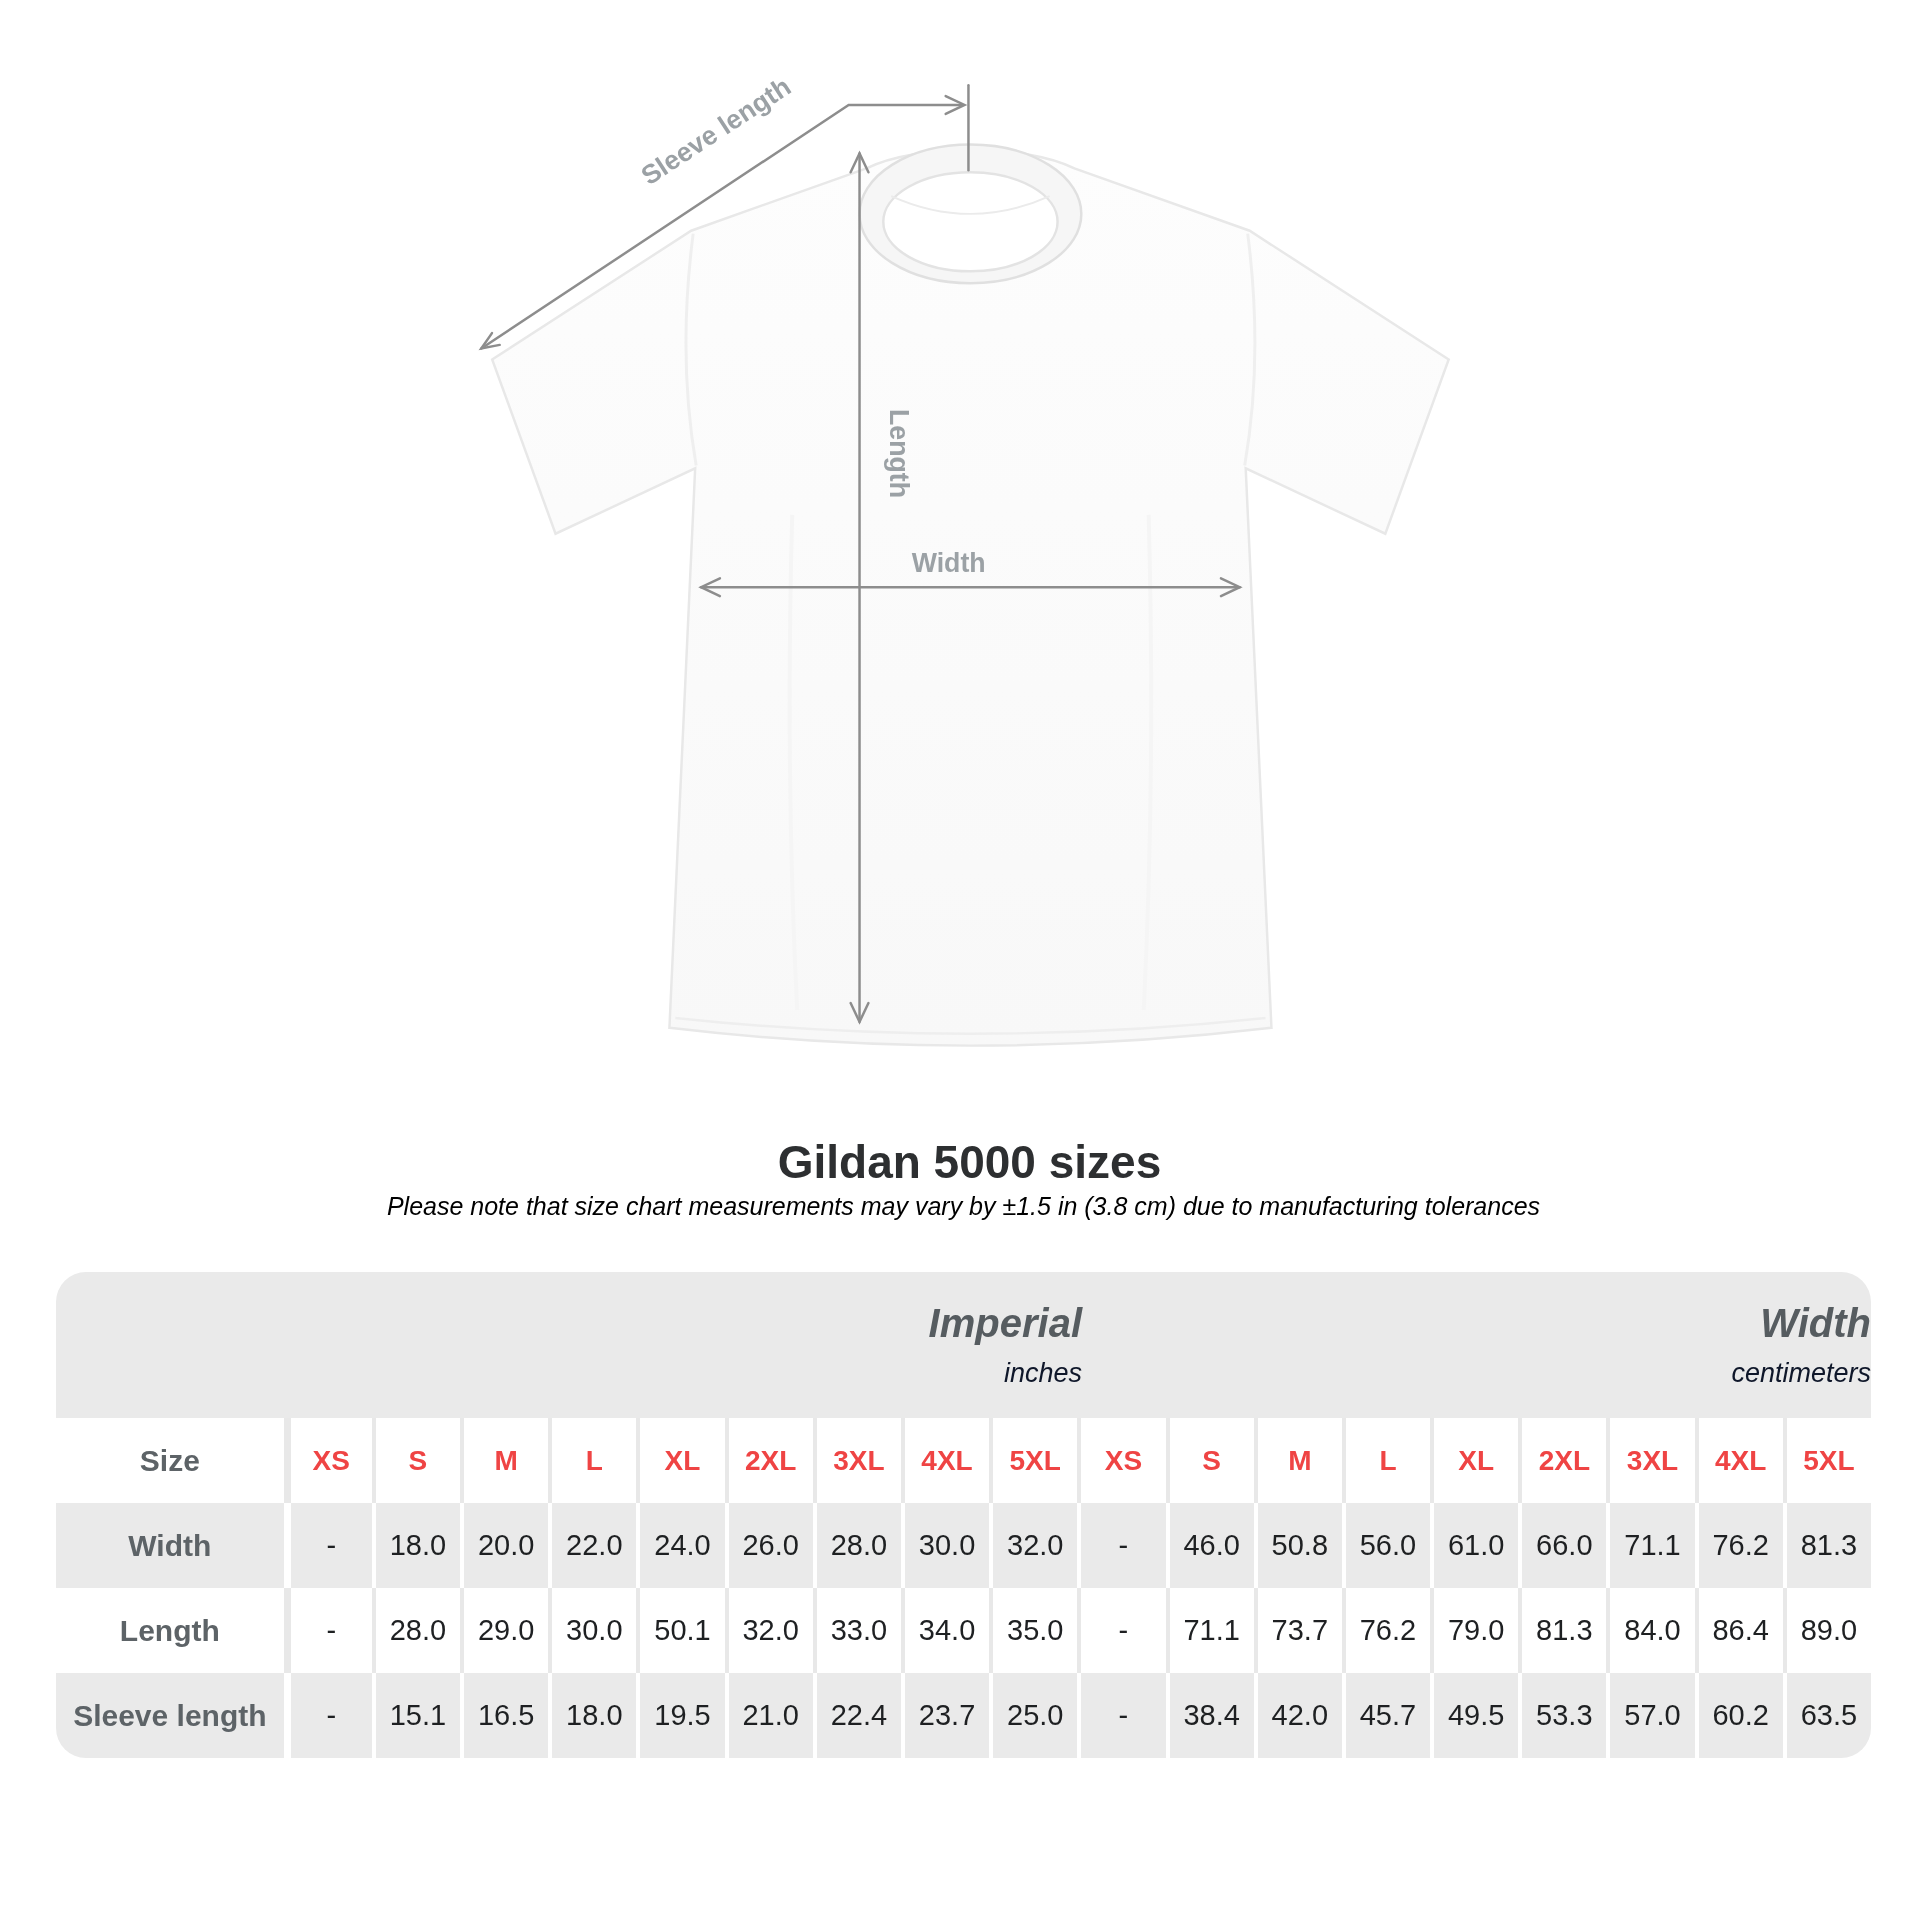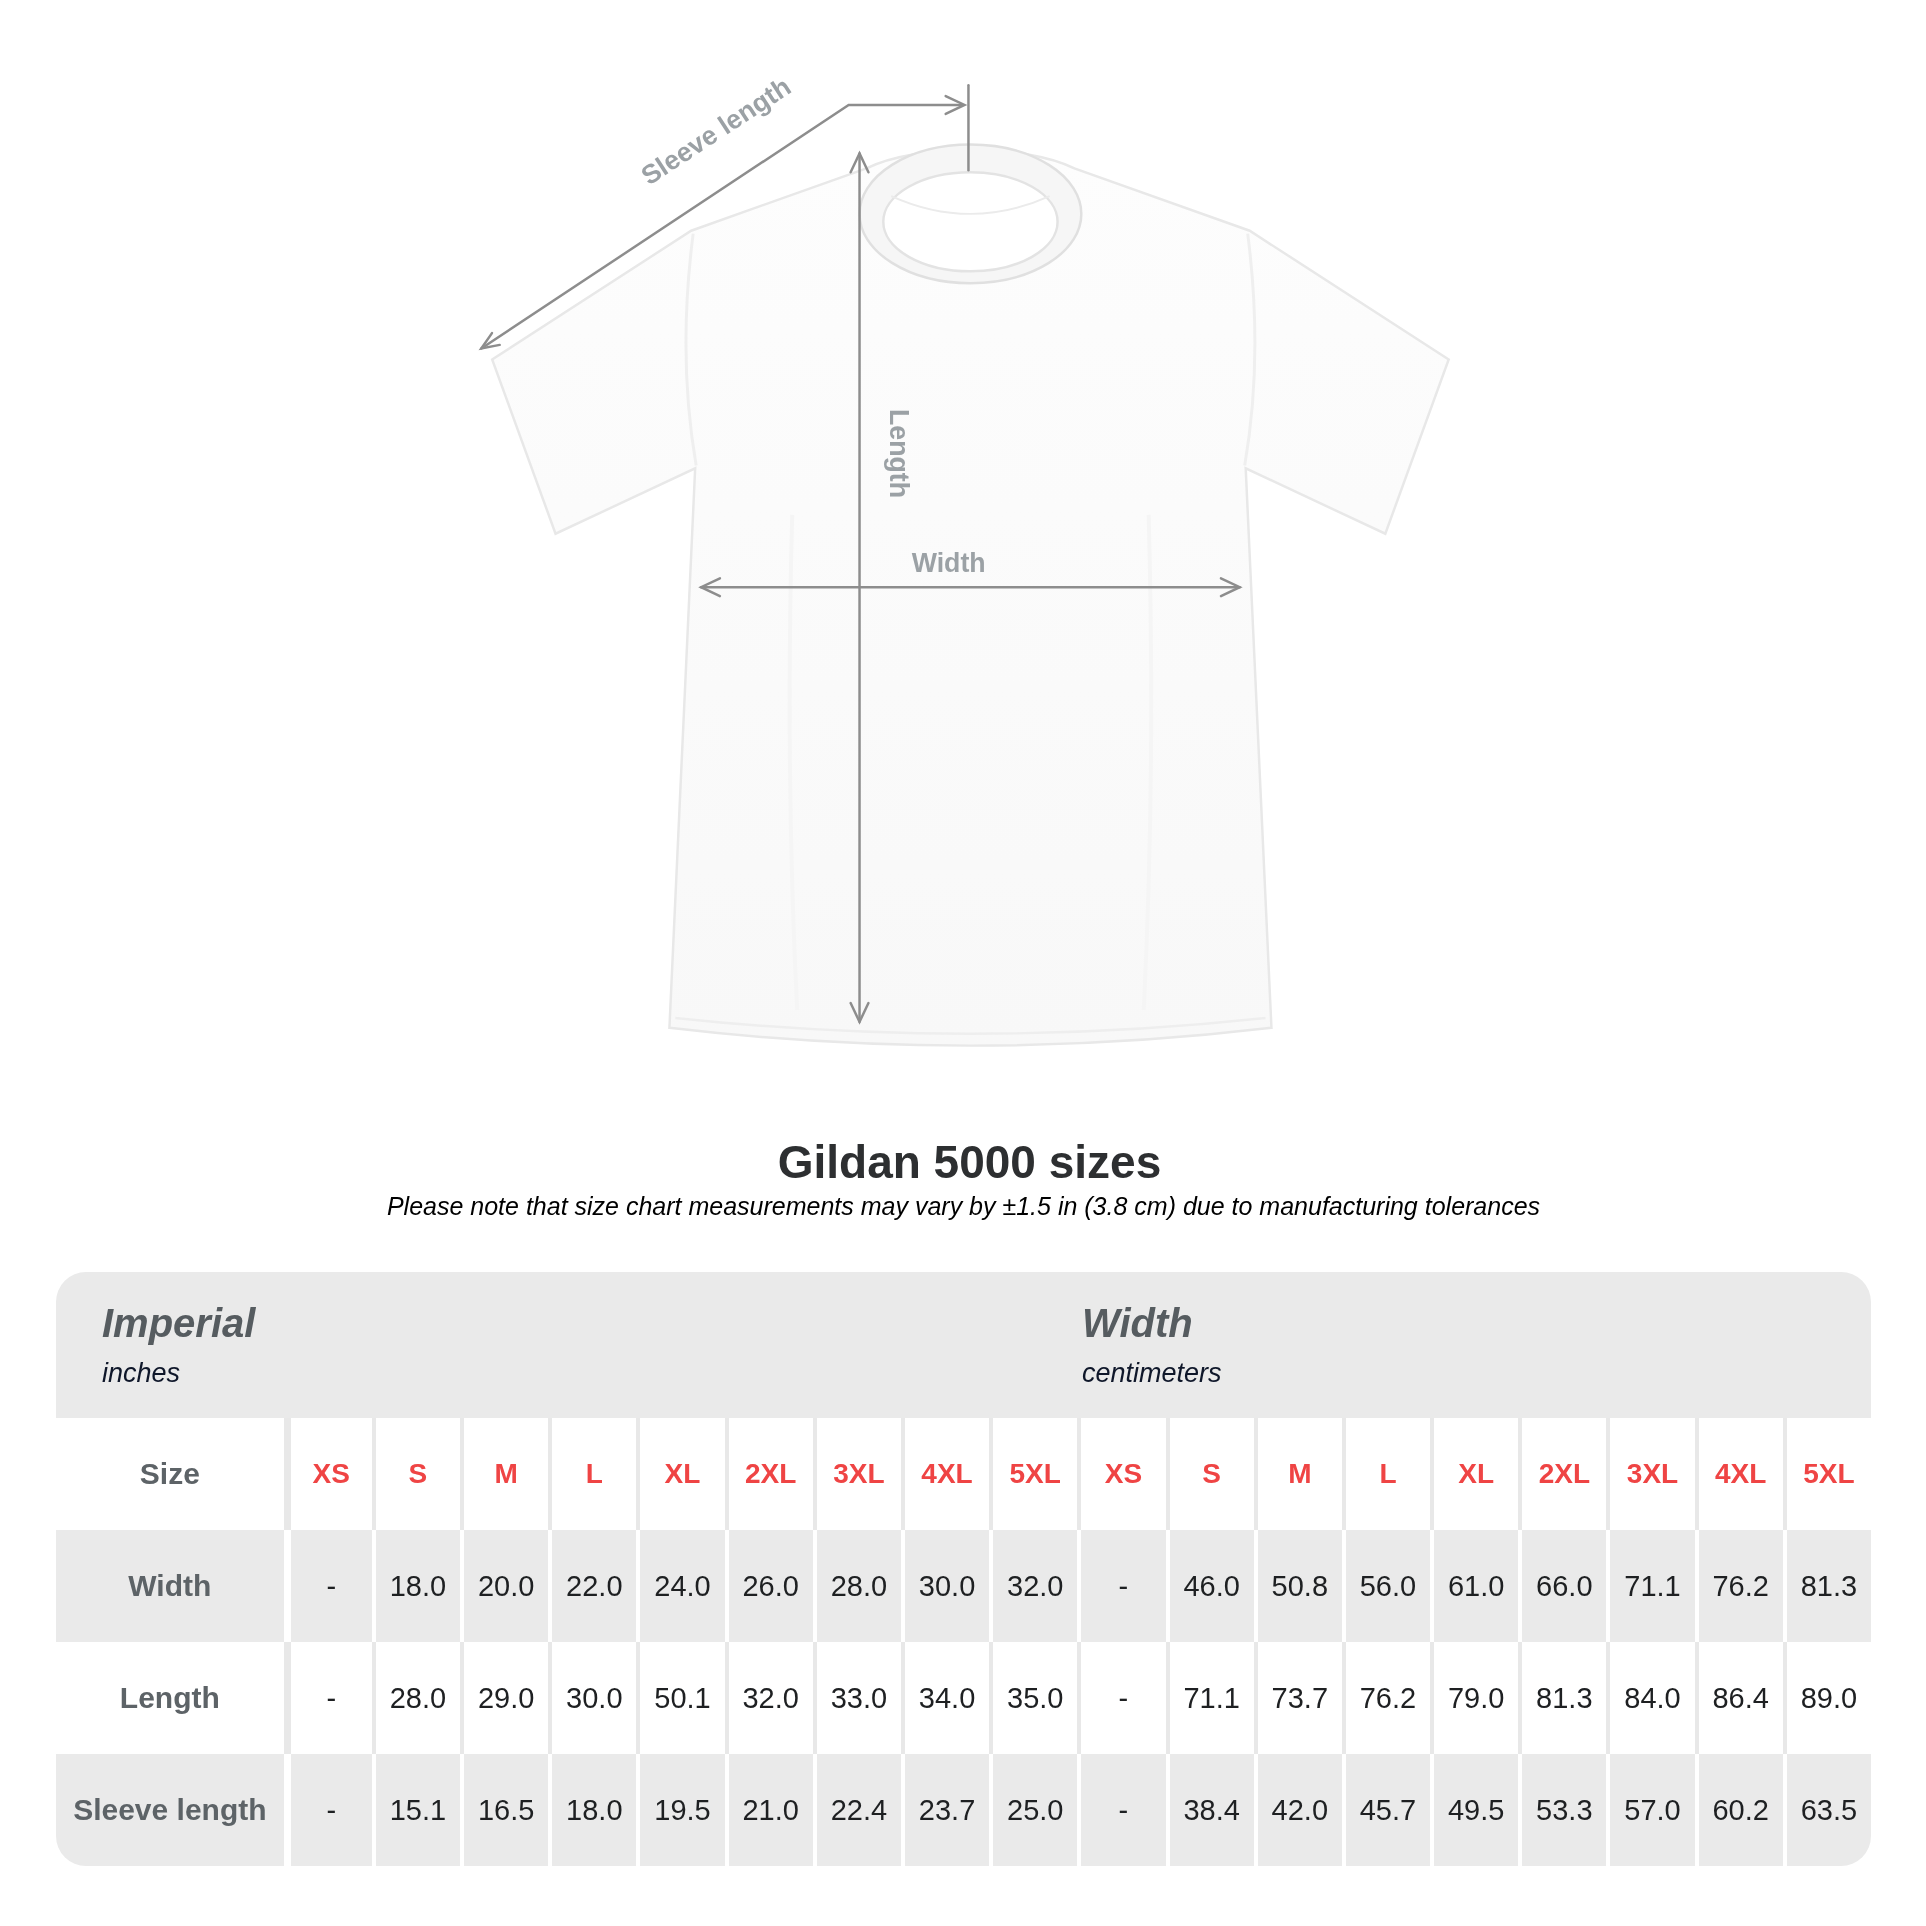--- a/index.html
+++ b/index.html
@@ -31,30 +31,30 @@
   }
 
   .size-table {
     position: absolute;
     left: 56px; top: 1272px;
     width: 1815px;
     border-radius: 30px;
     overflow: hidden;
   }
   .unit-band { display: flex; height: 146px; background: #eaeaea; }
-  .band-half { display: flex; flex-direction: column; align-items: flex-start; justify-content: center; }
+  .band-half { display: flex; flex-direction: column; align-items: flex-end; justify-content: center; }
   .band-half.imperial { width: 56.53%; padding-left: 46px; }
   .band-half.metric   { width: 43.47%; }
   .unit-name { font-size: 40px; font-weight: bold; font-style: italic; color: #565c60; }
   .unit-sub  { font-size: 27px; font-style: italic; color: #0f172a; margin-top: 12px; }
 
   .trow {
     display: grid;
     grid-template-columns: 229fr repeat(18, 88.7fr);
-    height: 112px;
+    height: 85px;
   }
   .trow .cell { display: flex; align-items: center; justify-content: center; }
   .trow.white { background: #ffffff; }
   .trow.gray  { background: #eaeaea; }
   .trow.white .cell:nth-child(n+2) { border-left: 4px solid #e8e8e8; }
   .trow.gray  .cell:nth-child(n+2) { border-left: 4px solid #ffffff; }
   .trow.white .cell:nth-child(2) { border-left-width: 7px; }
   .trow.gray  .cell:nth-child(2) { border-left-width: 7px; }
 
   .label-cell { font-size: 30px; font-weight: bold; color: #5d6367; }

